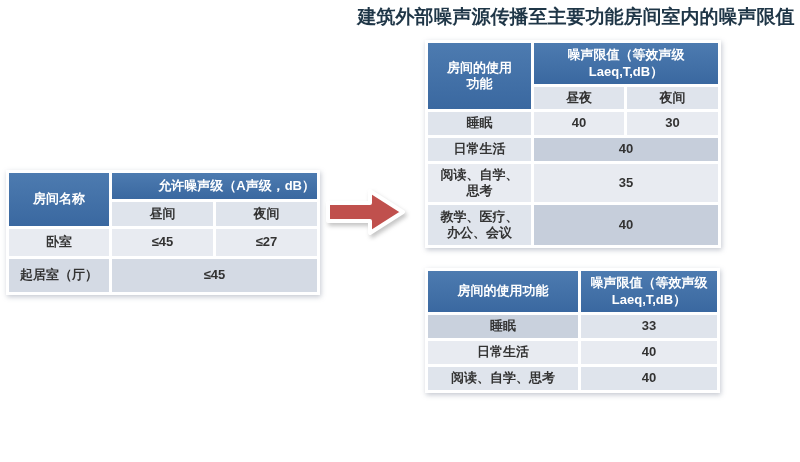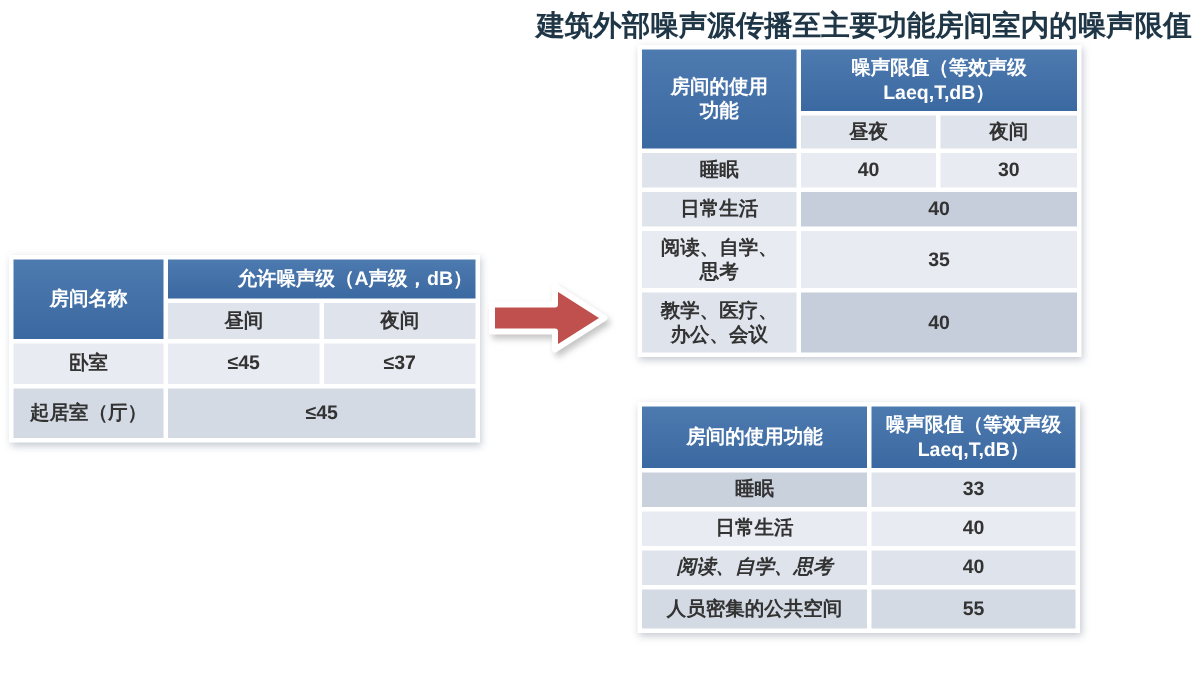--- a/index.html
+++ b/index.html
@@ -69,38 +69,38 @@
       <th class="hdr" rowspan="2" style="width:96px; height:24px;">房间名称</th>
       <th class="hdr" colspan="2" style="height:24px;text-align:right;">允许噪声级（A声级，dB）</th>
     </tr>
     <tr>
       <th class="b-mid" style="width:97px; height:22px;">昼间</th>
       <th class="b-mid" style="width:97px;">夜间</th>
     </tr>
     <tr>
       <td class="b-light" style="height:25px;">卧室</td>
       <td class="b-light">≤45</td>
-      <td class="b-light">≤37</td>
+      <td class="b-light">≤27</td>
     </tr>
     <tr>
       <td class="b-band" style="height:31px;">起居室（厅）</td>
       <td class="b-band" colspan="2">≤45</td>
     </tr>
   </tbody>
     </table>
 
   <div class="arrow-wrap">
     <svg width="86" height="56" viewBox="0 0 86 56" aria-hidden="true">
       <path d="M5 19 H47 V7 L80 28 L47 49 V37 H5 Z" fill="#C0504D" stroke="#ffffff" stroke-width="4" stroke-linejoin="round"></path>
     </svg>
   </div>
 
   <div class="slide-title" style="top:4px;">建筑外部噪声源传播至主要功能房间室内的噪声限值</div>
 
-  <table class="tbl" style="left:425px; top:30px;">
+  <table class="tbl" style="left:425px; top:40px;">
     <tbody>
         <tr>
       <th class="hdr" rowspan="2" style="width:99px; height:39px;">房间的使用
 功能</th>
       <th class="hdr hdr-sm" colspan="2" style="height:39px;">噪声限值（等效声级
 Laeq,T,dB）</th>
     </tr>
     <tr>
       <th class="b-mid" style="width:86px; height:20px;">昼夜</th>
       <th class="b-mid" style="width:87px;">夜间</th>
@@ -137,23 +137,19 @@
     </tr>
     <tr>
       <td class="b-band2" style="height:21px;">睡眠</td>
       <td class="b-mid">33</td>
     </tr>
     <tr>
       <td class="b-light" style="height:21px;">日常生活</td>
       <td class="b-light">40</td>
     </tr>
     <tr>
-      <td class="b-mid" style="height:21px;font-style:italic;">阅读、自学、思考</td>
+      <td class="b-mid" style="height:21px;">阅读、自学、思考</td>
       <td class="b-mid">40</td>
-    </tr>
-    <tr>
-      <td class="b-band" style="height:24px;">人员密集的公共空间</td>
-      <td class="b-band">55</td>
     </tr>
   </tbody>
     </table>
 
 </div>
 
 </body></html>

